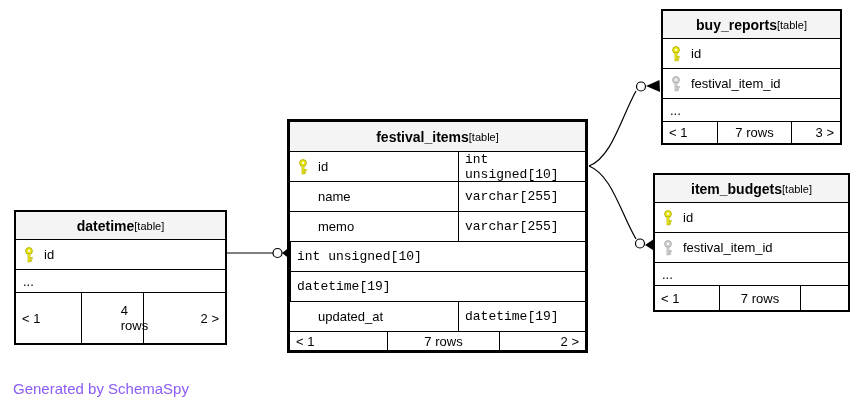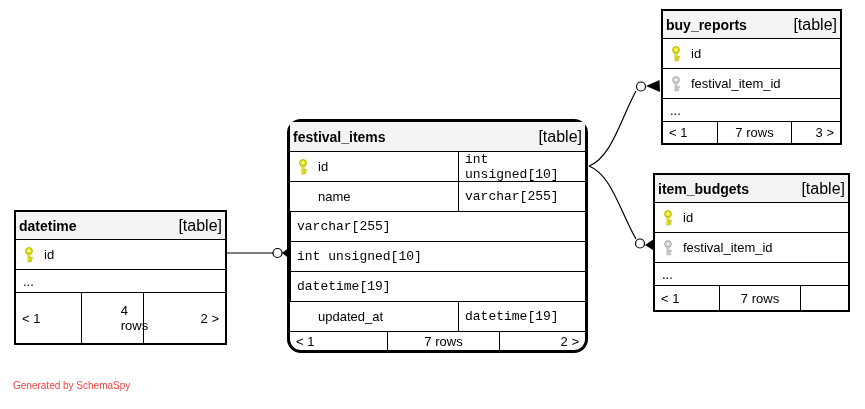--- a/index.html
+++ b/index.html
@@ -2,27 +2,27 @@
 <html><head>
 <meta charset="utf-8">
 <style>
   html,body{margin:0;padding:0;background:#ffffff;}
   #canvas{position:relative;width:865px;height:409px;background:#ffffff;overflow:hidden;
           font-family:"Liberation Sans",sans-serif;color:#000;}
   svg.overlay{position:absolute;left:0;top:0;pointer-events:none;}
 
   .dbtable{position:absolute;background:#fff;border:2px solid #000;box-sizing:border-box;
            display:flex;flex-direction:column;font-size:13px;}
-  .tbl-festival{border-width:3px;border-radius:14px;}
-
-  .thead{background:#f4f4f4;border-bottom:1px solid #000;display:flex;justify-content:space-between;
-         align-items:center;padding:0 3px;height:27px;flex:0 0 auto;}
+  .tbl-festival{border-width:3px;}
+
+  .thead{background:#f4f4f4;border-bottom:1px solid #000;display:flex;justify-content:center;
+         align-items:center;padding:0 20px;height:27px;flex:0 0 auto;}
   .tbl-festival .thead{height:29px;}
   .tname{font-weight:bold;font-size:14px;}
-  .tbadge{font-size:16px;}
+  .tbadge{font-size:11px;}
 
   .trow{border-bottom:1px solid #000;display:flex;align-items:stretch;height:29px;flex:0 0 auto;}
   .namecell{display:flex;align-items:center;padding-left:8px;flex:1;}
   .keyslot{width:20px;display:inline-flex;align-items:center;flex:0 0 auto;}
   .trow.ellipsis{height:22px;}
   .trow.ellipsis .namecell{padding-left:7px;}
   .typecell{border-left:1px solid #000;display:flex;align-items:center;padding-left:6px;flex:0 0 auto;font-family:Liberation Mono, monospace;}
   .tbl-festival .namecell{flex:0 0 auto;width:168px;box-sizing:border-box;}
   .tbl-festival .typecell{flex:1;}
 
@@ -37,21 +37,21 @@
 
   .tbl-festival{left:287px;top:119px;width:301px;height:234px;}
   .tbl-festival .f1{width:97px;} .tbl-festival .f2{width:113px;}
 
   .tbl-buy{left:661px;top:9px;width:181px;height:136px;}
   .tbl-buy .f1{width:54px;} .tbl-buy .f2{width:75px;}
 
   .tbl-item{left:653px;top:173px;width:197px;height:139px;}
   .tbl-item .f1{width:64px;} .tbl-item .f2{width:82px;}
 
-  #generator-note{position:absolute;left:13px;top:380px;font-size:10px;color:#ef4444;}
+  #generator-note{position:absolute;left:13px;top:380px;font-size:15px;color:#8b5cf6;}
 </style>
 </head>
 <body>
 
 <div id="canvas">
 
   <svg class="overlay" width="865" height="409" viewBox="0 0 865 409">
 
     <g>
       <line x1="227" y1="253" x2="273" y2="253" stroke="#000" stroke-width="1.2"></line>
@@ -124,20 +124,24 @@
       <span class="typecell">int unsigned[10]</span>
     </div>
     <div class="trow">
       <span class="namecell">
         <span class="keyslot"></span>
         <span class="cname">name</span>
       </span>
       <span class="typecell">varchar[255]</span>
     </div>
     <div class="trow">
+      <span class="namecell">
+        <span class="keyslot"></span>
+        <span class="cname">memo</span>
+      </span>
       <span class="typecell">varchar[255]</span>
     </div>
     <div class="trow">
       <span class="typecell">int unsigned[10]</span>
     </div>
     <div class="trow">
       <span class="typecell">datetime[19]</span>
     </div>
     <div class="trow">
       <span class="namecell">

